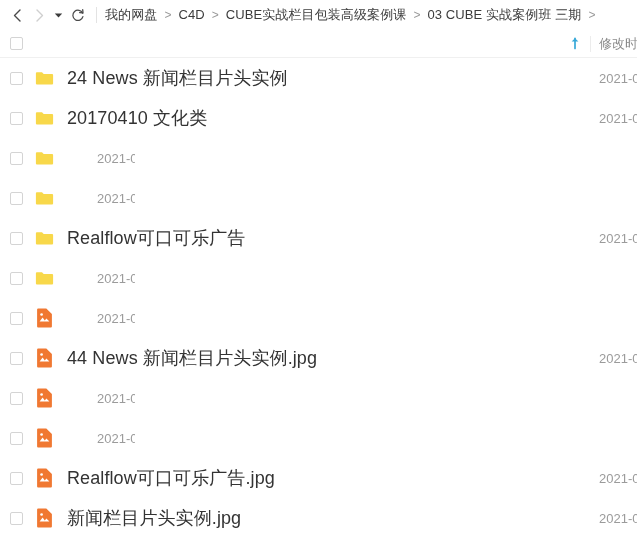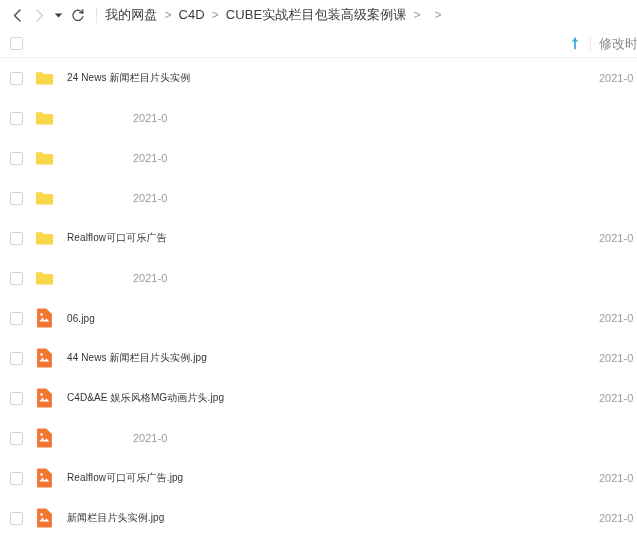--- a/index.html
+++ b/index.html
@@ -186,47 +186,46 @@
     width: 28px;
     display: flex;
     justify-content: center;
     align-items: center;
     flex: 0 0 auto;
   }
 
   .row-name {
     flex: 1 1 auto;
     min-width: 0;
-    font-size: 10px;
+    font-size: 18px;
     color: #333333;
     padding-left: 9px;
     white-space: nowrap;
     overflow: hidden;
     letter-spacing: 0.1px;
   }
 
   .row-spacer {
     width: 30px;
     flex: 0 0 auto;
   }
 
   .row-divider-gap {
     width: 1px;
     flex: 0 0 auto;
   }
 
   .row-time {
     width: 46px;
     flex: 0 0 auto;
-    font-size: 11px;
+    font-size: 13px;
     color: #9b9b9b;
     padding-left: 8px;
     white-space: nowrap;
     overflow: hidden;
-    margin-left: 36px;
   }
 
   
   .folder-icon { width: 19px; height: 16px; display: block; }
   .img-icon    { width: 17px; height: 20px; display: block; }
 </style>
 </head>
 <body>
 
 <div id="app">
@@ -260,20 +259,21 @@
 
     <div class="toolbar-sep"></div>
 
     <div class="breadcrumb">
       <span class="crumb">我的网盘</span>
       <span class="crumb-sep">&gt;</span>
       <span class="crumb">C4D</span>
       <span class="crumb-sep">&gt;</span>
       <span class="crumb">CUBE实战栏目包装高级案例课</span>
       <span class="crumb-sep">&gt;</span>
+      <span class="crumb">03 CUBE 实战案例班 三期</span>
       <span class="crumb-sep">&gt;</span>
     </div>
   </div>
 
   <div class="list-header">
     <div class="hdr-check-cell">
       <div class="checkbox"></div>
     </div>
     <div class="hdr-name">文件名</div>
     <div class="hdr-sort">
@@ -303,20 +303,21 @@
       </div>
       <div class="file-row">
         <div class="row-check-cell">
           <div class="checkbox"></div>
         </div>
         <div class="row-icon-cell">
           <svg class="folder-icon" viewBox="0 0 19 16">
             <path d="M0.9 3.2a1 1 0 0 1 1-1h5.1l1.7 1.8h8.4a1 1 0 0 1 1 1v8.6a1 1 0 0 1-1 1H1.9a1 1 0 0 1-1-1Z" fill="#f8d84a"></path>
           </svg>
         </div>
+        <div class="row-name">20170410 文化类</div>
         <div class="row-spacer"></div>
         <div class="row-divider-gap"></div>
         <div class="row-time">2021-0</div>
       </div>
       <div class="file-row">
         <div class="row-check-cell">
           <div class="checkbox"></div>
         </div>
         <div class="row-icon-cell">
           <svg class="folder-icon" viewBox="0 0 19 16">
@@ -371,21 +372,20 @@
         <div class="row-check-cell">
           <div class="checkbox"></div>
         </div>
         <div class="row-icon-cell">
           <svg class="img-icon" viewBox="0 0 17 20">
             <path d="M1.1 1.6a1 1 0 0 1 1-1h8.2l5.6 5.3v12.5a1 1 0 0 1-1 1H2.1a1 1 0 0 1-1-1Z" fill="#f07832"></path>
             <path d="M3.6 13.6 L6.6 9.4 L8.8 12.4 L10.4 10.5 L13.4 13.6 Z" fill="#ffffff"></path>
             <circle cx="5.6" cy="6.5" r="1.35" fill="#ffffff"></circle>
           </svg>
         </div>
-        <div class="row-name">06.jpg</div>
         <div class="row-spacer"></div>
         <div class="row-divider-gap"></div>
         <div class="row-time">2021-0</div>
       </div>
       <div class="file-row">
         <div class="row-check-cell">
           <div class="checkbox"></div>
         </div>
         <div class="row-icon-cell">
           <svg class="img-icon" viewBox="0 0 17 20">
@@ -403,21 +403,20 @@
         <div class="row-check-cell">
           <div class="checkbox"></div>
         </div>
         <div class="row-icon-cell">
           <svg class="img-icon" viewBox="0 0 17 20">
             <path d="M1.1 1.6a1 1 0 0 1 1-1h8.2l5.6 5.3v12.5a1 1 0 0 1-1 1H2.1a1 1 0 0 1-1-1Z" fill="#f07832"></path>
             <path d="M3.6 13.6 L6.6 9.4 L8.8 12.4 L10.4 10.5 L13.4 13.6 Z" fill="#ffffff"></path>
             <circle cx="5.6" cy="6.5" r="1.35" fill="#ffffff"></circle>
           </svg>
         </div>
-        <div class="row-name">C4D&amp;AE 娱乐风格MG动画片头.jpg</div>
         <div class="row-spacer"></div>
         <div class="row-divider-gap"></div>
         <div class="row-time">2021-0</div>
       </div>
       <div class="file-row">
         <div class="row-check-cell">
           <div class="checkbox"></div>
         </div>
         <div class="row-icon-cell">
           <svg class="img-icon" viewBox="0 0 17 20">

